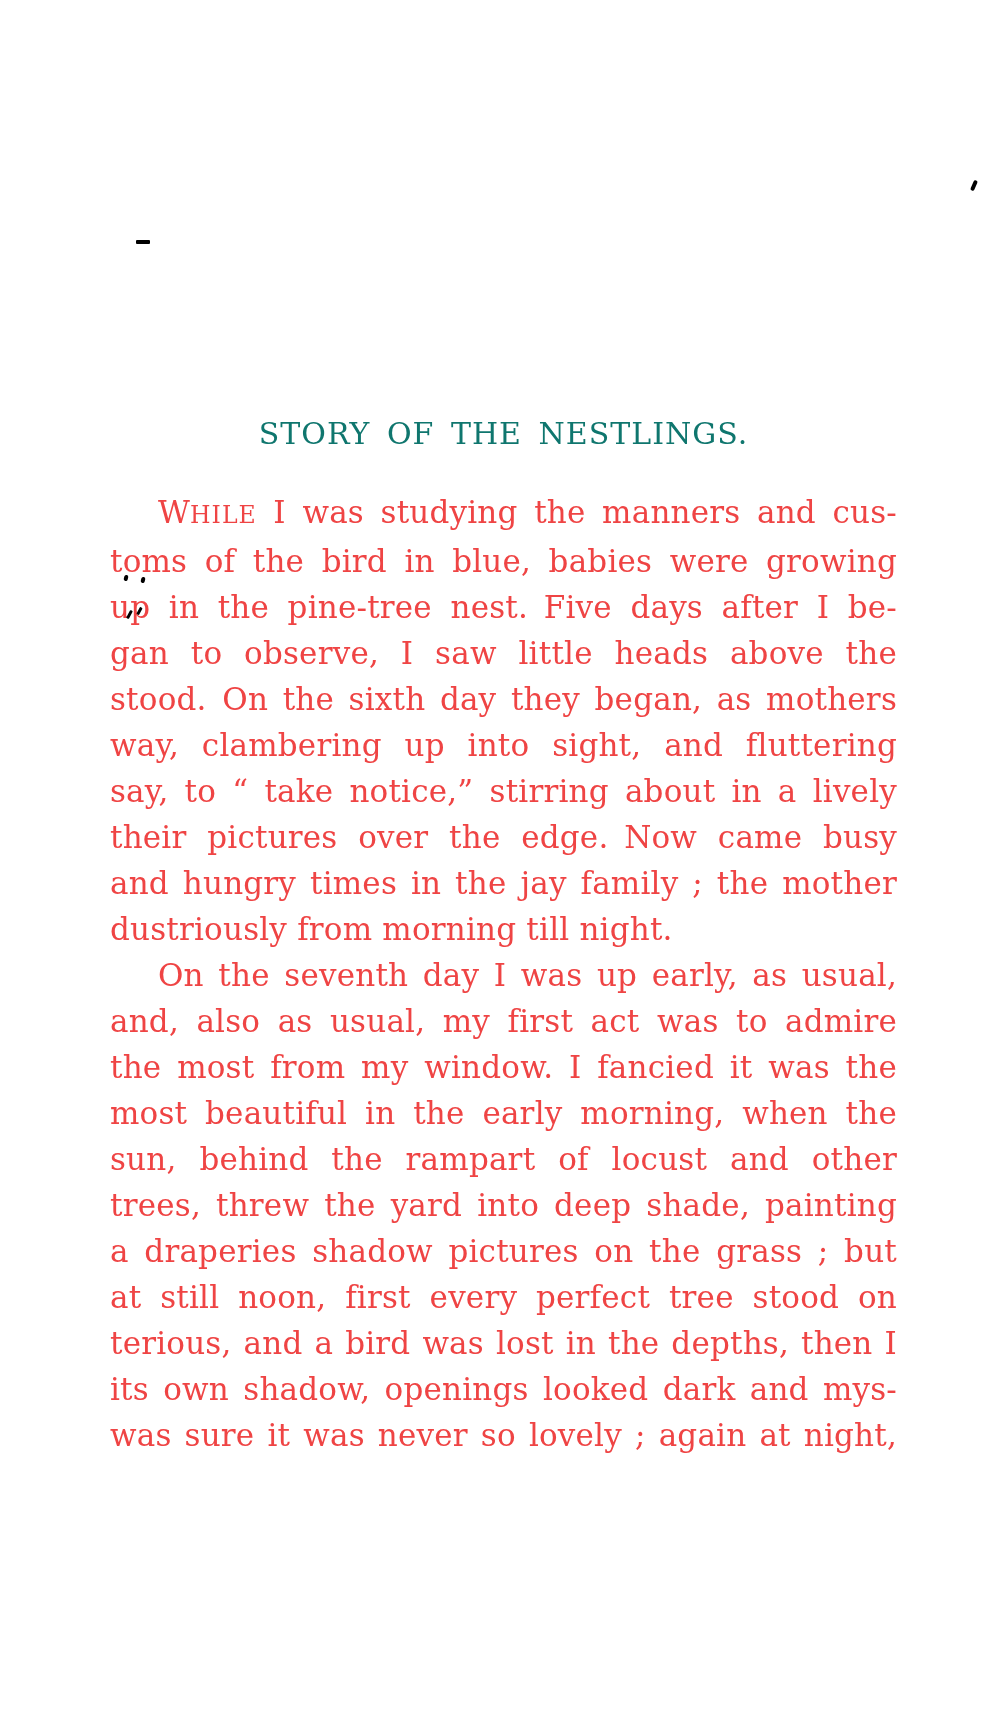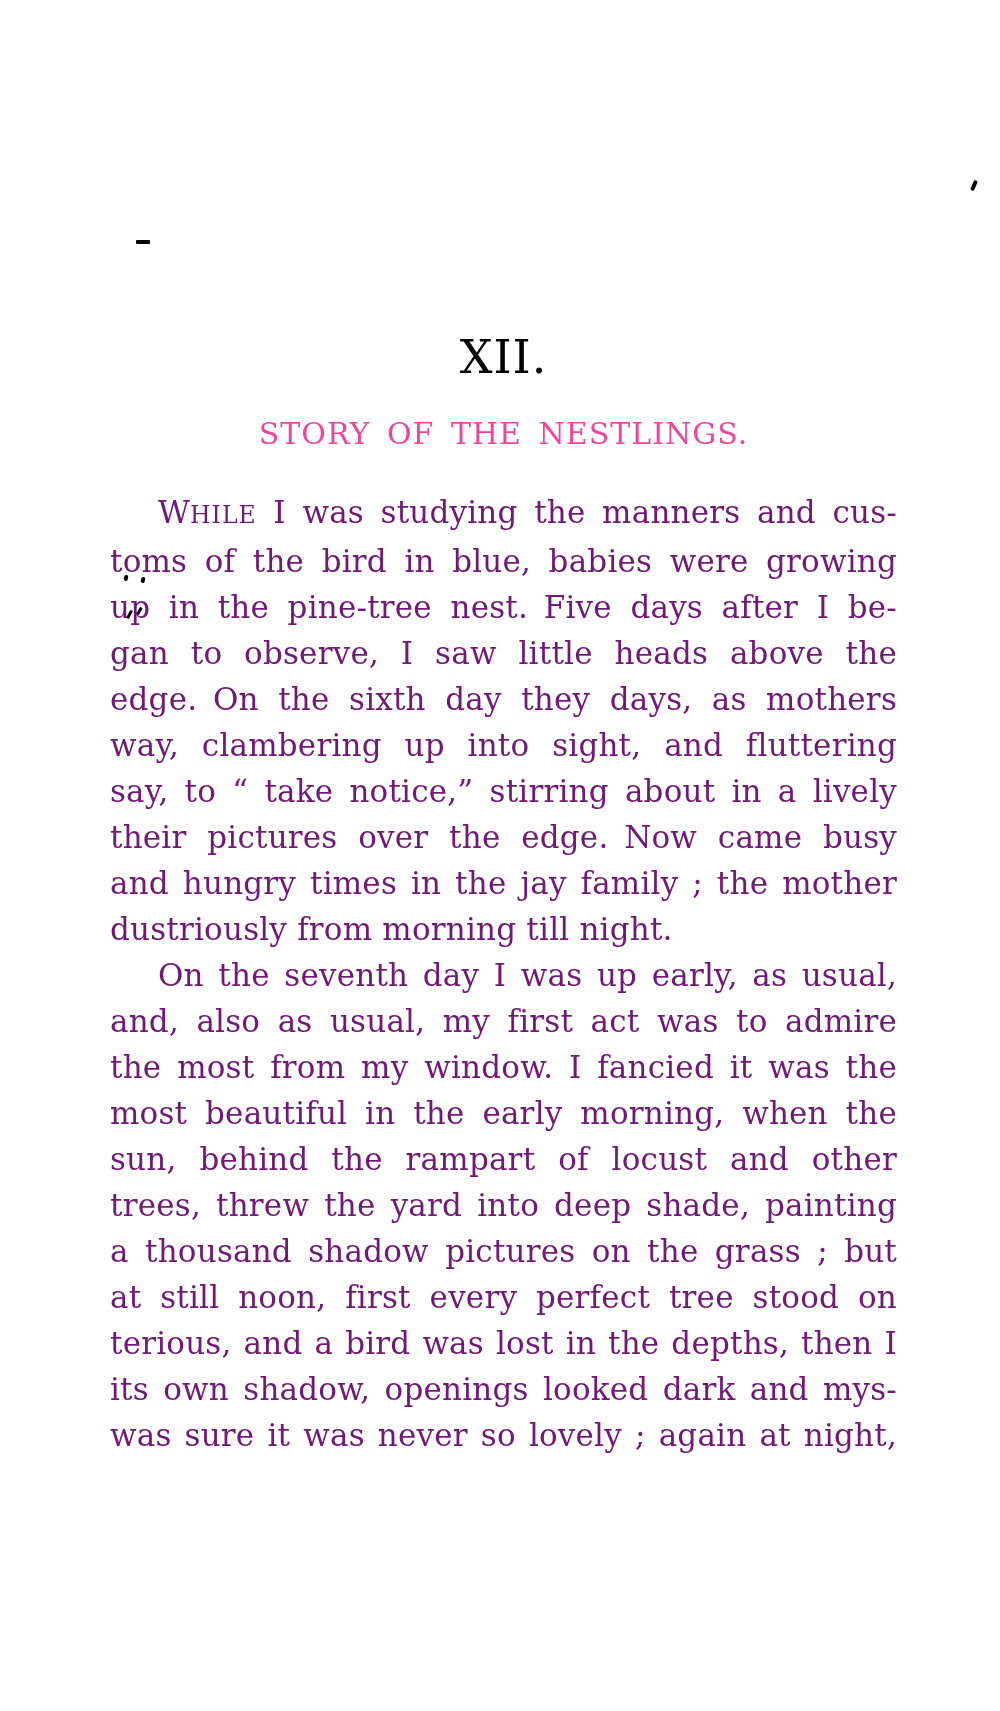--- a/index.html
+++ b/index.html
@@ -34,31 +34,31 @@
   .chapter-title {
     position: absolute;
     top: 417px;
     left: 110px;
     width: 787px;
     text-align: center;
     font-size: 30px;
     line-height: 1.15;
     letter-spacing: 1px;
     word-spacing: 6px;
-    color: #ec4899;
+    color: #0f766e;
   }
   .body-text {
     position: absolute;
     top: 489px;
     left: 110px;
     width: 787px;
     font-size: 31px;
     line-height: 46px;
     letter-spacing: 0.2px;
-    color: #701a75;
+    color: #ef4444;
   }
   .line {
     text-align: justify;
     text-align-last: justify;
     white-space: normal;
   }
   .line.no-justify {
     text-align-last: left;
   }
   .line.indent {
@@ -119,45 +119,44 @@
     height: 8px;
     border-radius: 1px;
     transform: rotate(28deg);
   }
 </style>
 </head>
 <body>
 
 <div class="page">
 
-  <div class="chapter-number">XII.</div>
 
   <div class="chapter-title">STORY OF THE NESTLINGS.</div>
 
   <div class="body-text">
       <div>
         <div class="line indent"><span>W</span><span class="lead-sc">HILE</span> I was studying the manners and cus-</div>
         <div class="line">toms of the bird in blue, babies were growing</div>
         <div class="line">up in the pine-tree nest. Five days after I be-</div>
         <div class="line">gan to observe, I saw little heads above the</div>
-        <div class="line">edge. On the sixth day they days, as mothers</div>
+        <div class="line">stood. On the sixth day they began, as mothers</div>
         <div class="line">way, clambering up into sight, and fluttering</div>
         <div class="line">say, to “ take notice,” stirring about in a lively</div>
         <div class="line">their pictures over the edge. Now came busy</div>
         <div class="line">and hungry times in the jay family ; the mother</div>
         <div class="line no-justify">dustriously from morning till night.</div>
       </div>
       <div>
         <div class="line indent">On the seventh day I was up early, as usual,</div>
         <div class="line">and, also as usual, my first act was to admire</div>
         <div class="line">the most from my window. I fancied it was the</div>
         <div class="line">most beautiful in the early morning, when the</div>
         <div class="line">sun, behind the rampart of locust and other</div>
         <div class="line">trees, threw the yard into deep shade, painting</div>
-        <div class="line">a thousand shadow pictures on the grass ; but</div>
+        <div class="line">a draperies shadow pictures on the grass ; but</div>
         <div class="line">at still noon, first every perfect tree stood on</div>
         <div class="line">terious, and a bird was lost in the depths, then I</div>
         <div class="line">its own shadow, openings looked dark and mys-</div>
         <div class="line">was sure it was never so lovely ; again at night,</div>
       </div>
     </div>
 
   <span class="speck speck-tick"></span>
   <span class="speck speck-dash"></span>
   <span class="speck speck-dot-1"></span>

